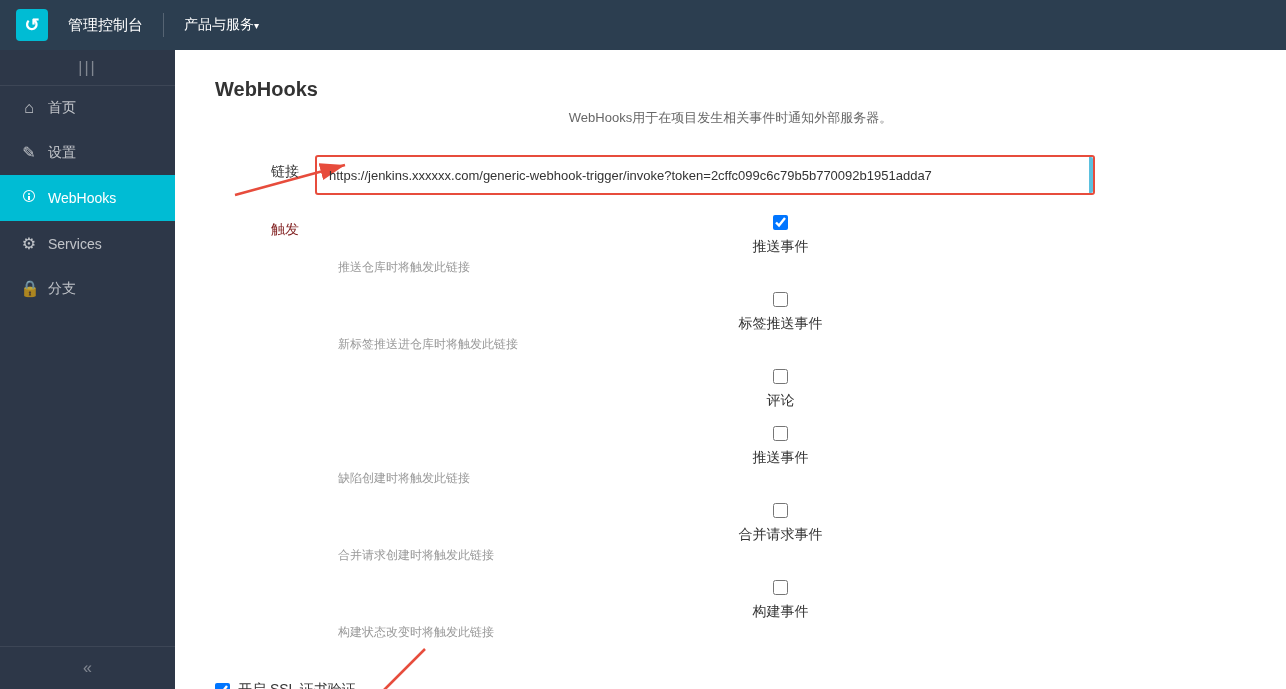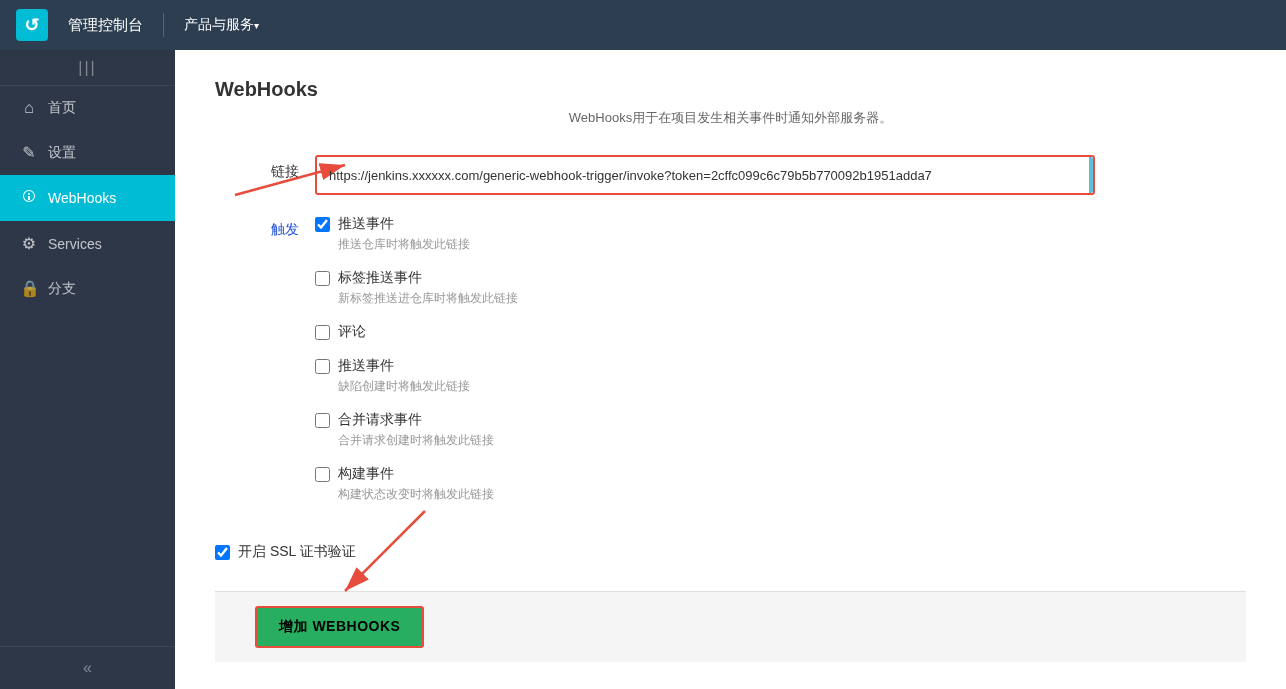--- a/index.html
+++ b/index.html
@@ -162,35 +162,36 @@
       background: #5bc0de;
       border-radius: 0 2px 2px 0;
     }
 
     
     .triggers-label {
       width: 100px;
       text-align: right;
       padding-right: 16px;
       padding-top: 6px;
-      color: #1d4ed8;
+      color: #7f1d1d;
       font-size: 14px;
       flex-shrink: 0;
     }
     .triggers-content {
       flex: 1;
     }
     .trigger-item {
       margin-bottom: 16px;
     }
     .trigger-title-row {
       display: flex;
       align-items: center;
       gap: 8px;
       margin-bottom: 3px;
+      flex-direction: column;
     }
     .trigger-title-row input[type="checkbox"] {
       width: 15px; height: 15px;
       cursor: pointer;
     }
     .trigger-title {
       font-size: 14px;
       color: #333;
       font-weight: 500;
     }

